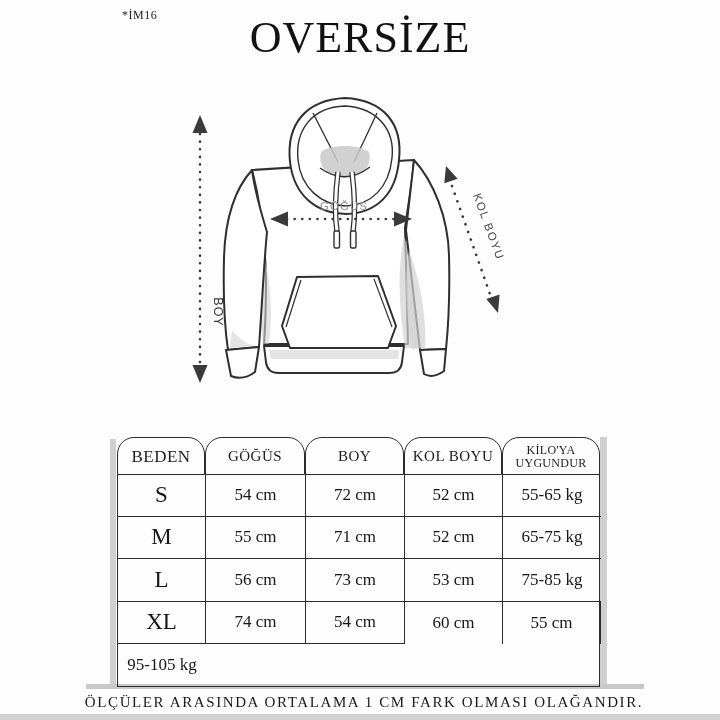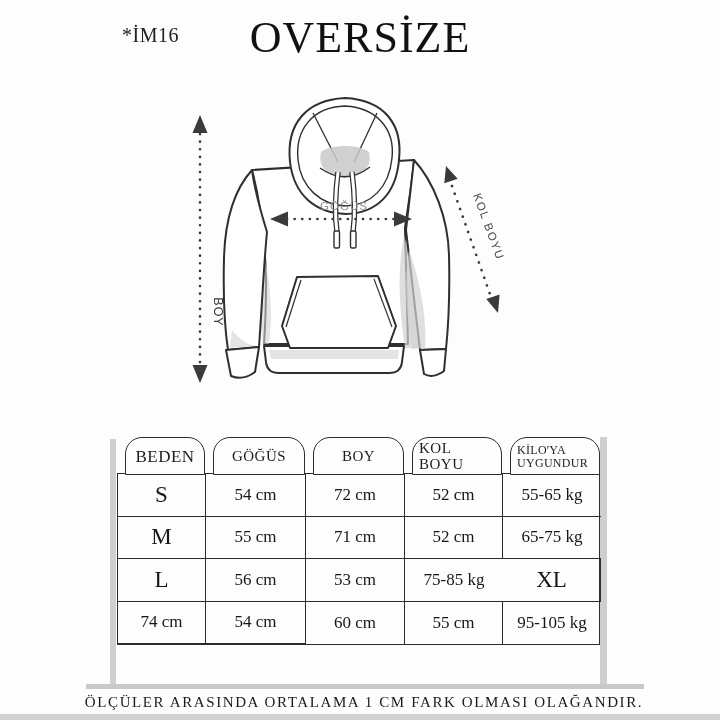--- a/index.html
+++ b/index.html
@@ -6,40 +6,40 @@
   html,body { width:720px; height:720px; }
   body {
     position:relative;
     width:720px; height:720px;
     background:#fdfdfd;
     font-family:"Liberation Serif","DejaVu Serif",serif;
     color:#1c1c1c;
     overflow:hidden;
   }
   .product-code {
-    position:absolute; left:122px; top:24px;
-    font-size:20px; letter-spacing:.5px; color:#222;
+    position:absolute; left:122px; top:8px;
+    font-size:12px; letter-spacing:.5px; color:#222;
   }
   .page-title {
     position:absolute; left:0; top:12px; width:720px;
     text-align:center; font-size:44px; font-weight:400;
     letter-spacing:1px; color:#111;
   }
   .diagram-svg { position:absolute; left:0; top:85px; }
 
   
   .size-table { position:absolute; left:117px; top:437px; width:483px; }
   .thead { display:grid; grid-template-columns:88px 100px 99px 98px 98px; height:38px; }
   .th {
     border:1.6px solid #2b2b2b;
     border-radius:17px 17px 0 0;
     background:#fdfdfd;
     display:flex; align-items:center; justify-content:center;
-    padding:2px 6px 0 6px;
-    font-size:15px; letter-spacing:.5px; line-height:1.05;margin-left:8px;
+    text-align:center; padding:2px 6px 0 6px;
+    font-size:15px; letter-spacing:.5px; line-height:1.05;
   }
   .th.col-0 { font-size:17px; }
   .th.col-4 { font-size:12px; letter-spacing:.3px; }
   .tbody {
     display:grid; grid-template-columns:88px 100px 99px 98px 98px;
     grid-auto-rows:42.4px;
     border:1.6px solid #2b2b2b; border-top:none;
     margin-top:-1.6px; border-top:1.6px solid #2b2b2b;
   }
   .td {
@@ -169,20 +169,21 @@
     <div class="td last-col">55-65 kg</div>
 
     <div class="td size-cell">M</div>
     <div class="td">55 cm</div>
     <div class="td">71 cm</div>
     <div class="td">52 cm</div>
     <div class="td last-col">65-75 kg</div>
 
     <div class="td size-cell">L</div>
     <div class="td">56 cm</div>
+    <div class="td">73 cm</div>
     <div class="td">53 cm</div>
     <div class="td last-col">75-85 kg</div>
 
     <div class="td size-cell">XL</div>
     <div class="td">74 cm</div>
     <div class="td">54 cm</div>
 
     <div class="td last-row">60 cm</div>
     <div class="td last-row">55 cm</div>
     <div class="td last-col last-row">95-105 kg</div>

